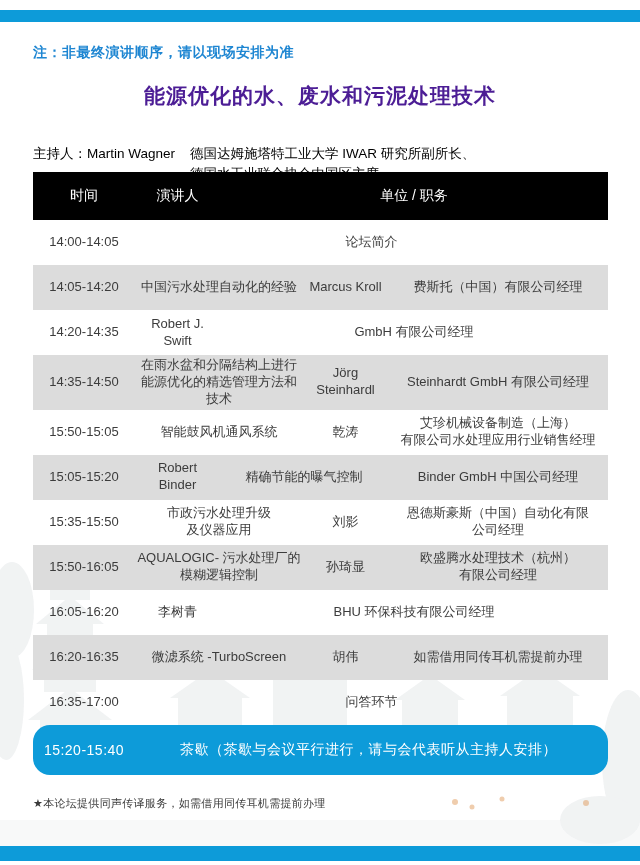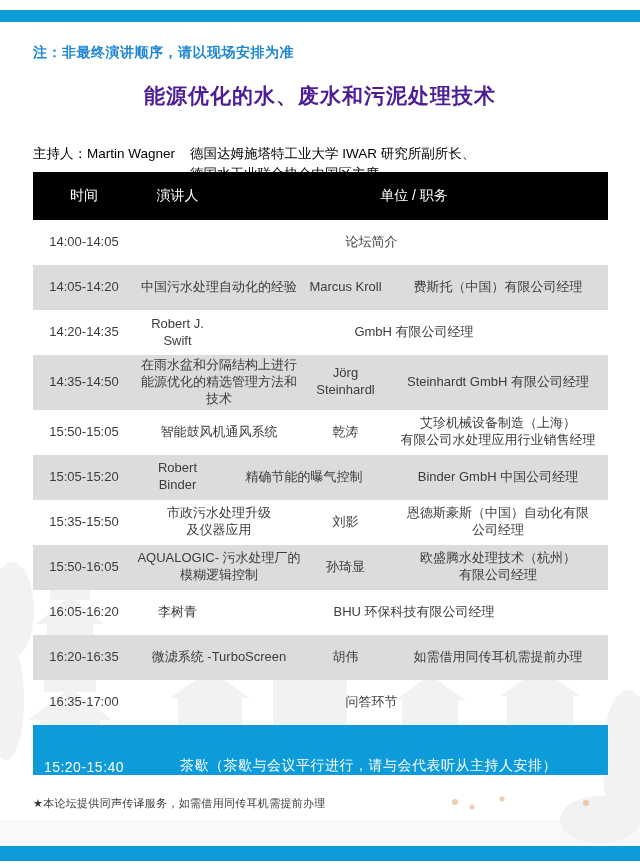--- a/index.html
+++ b/index.html
@@ -48,22 +48,22 @@
     font-size:13px;color:#3c3c3c;line-height:1.3;padding:2px 0;
     box-sizing:border-box;
   }
   .trow.shaded{background:#dcdcdc;}
   .c{text-align:center;white-space:pre-line;box-sizing:border-box;}
   .c.org{padding:0 4px;}
   .c.merged{flex:1;display:none;}
   .trow.is-merged .merged{display:block;}
 
   .break-row{
-    display:flex;align-items:flex-end;min-height:50px;
-    background:#0d9bd9;color:#ffffff;font-size:14px;letter-spacing:.5px;
+    display:flex;align-items:center;min-height:50px;
+    background:#0d9bd9;color:#ffffff;font-size:14px;letter-spacing:.5px;border-radius:17px;
   }
   .break-row .bt{width:102px;flex:none;text-align:center;}
   .break-row .btext{flex:1;text-align:center;padding-right:6px;}
 
   .footnote{
     position:absolute;left:33px;top:796px;z-index:2;
     font-size:11px;color:#3a3a3a;letter-spacing:.3px;
   }
 </style>
 </head>

